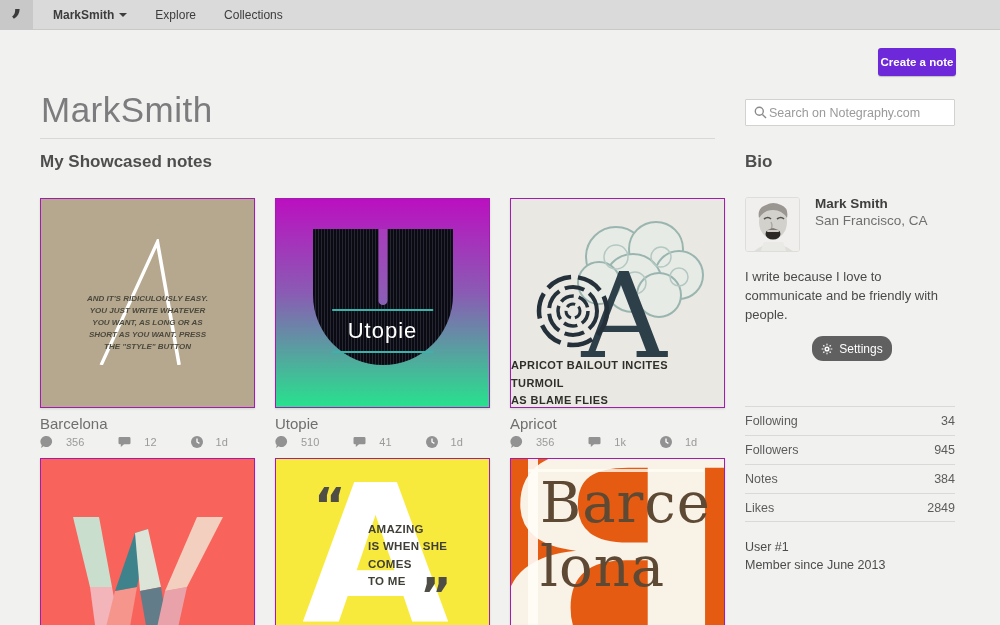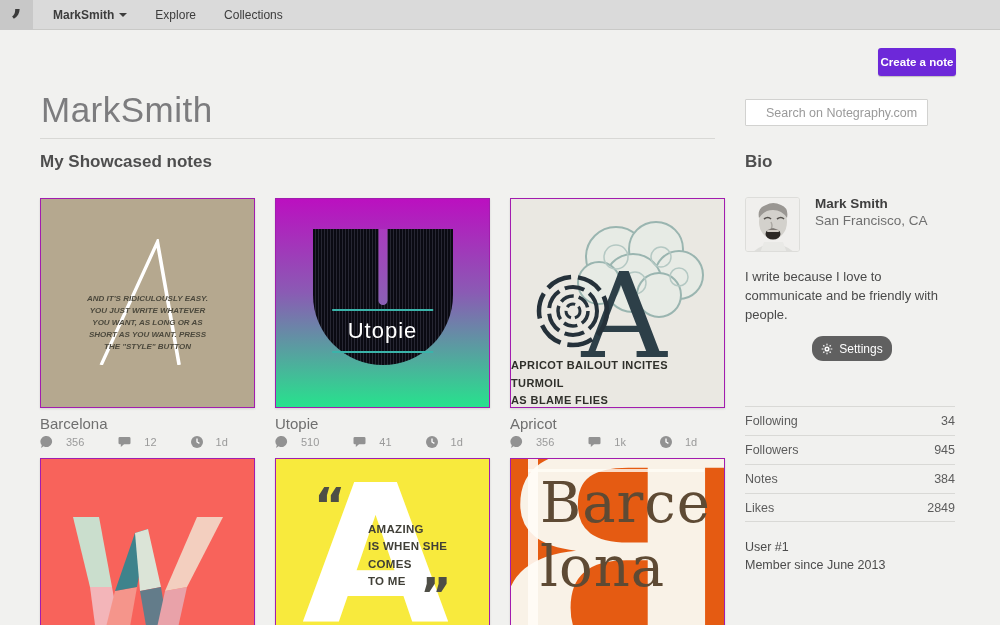--- a/index.html
+++ b/index.html
@@ -11,21 +11,21 @@
   .logo-box { width:33px; height:30px; background:#c8c8c8; display:flex; align-items:center; justify-content:center; cursor:pointer; }
   .logo-glyph { font-family:"DejaVu Serif", serif; font-weight:bold; font-size:34px; color:#3b3b3b; position:relative; top:7px; line-height:0; }
   .nav-item { font-size:12px; color:#3c3c3c; line-height:30px; padding:0 14px; cursor:pointer; display:flex; align-items:center; gap:5px; }
   .nav-item.bold { font-weight:bold; margin-left:6px; }
   .caret { width:0; height:0; border-left:4px solid transparent; border-right:4px solid transparent; border-top:4px solid #3c3c3c; display:inline-block; }
 
   
   .create-btn { position:absolute; left:878px; top:48px; width:78px; height:28px; background:#6d28d9; border-radius:3px; color:#fff; font-size:11.5px; font-weight:bold; display:flex; align-items:center; justify-content:center; cursor:pointer; box-shadow:0 1px 1px rgba(0,0,0,.2); }
   .page-title { position:absolute; left:41px; top:90px; font-size:35px; font-weight:400; color:#7c7c7e; letter-spacing:.5px; }
   .title-divider { position:absolute; left:40px; top:138px; width:675px; height:1px; background:#d8d8d5; }
-  .search-box { position:absolute; left:745px; top:99px; width:183px; height:27px; background:#fff; border:1px solid #d2d2d0; border-radius:1px; display:flex; align-items:center; padding:0 8px; gap:12px; }
+  .search-box { position:absolute; left:745px; top:99px; width:210px; height:27px; background:#fff; border:1px solid #d2d2d0; border-radius:1px; display:flex; align-items:center; padding:0 8px; gap:2px; }
   .search-box input { border:none; outline:none; flex:1; font-size:12.5px; color:#555; font-family:"Liberation Sans",sans-serif; background:transparent; }
   .search-box input::placeholder { color:#9a9a9a; }
 
   .section-title { position:absolute; top:152px; font-size:17px; font-weight:bold; color:#4e4e4e; }
   .section-title.main { left:40px; }
   .section-title.bio { left:745px; font-weight:bold; }
 
   
   .card { position:absolute; width:215px; cursor:pointer; }
   .c1 { left:40px;  top:198px; } .c2 { left:275px; top:198px; } .c3 { left:510px; top:198px; }

